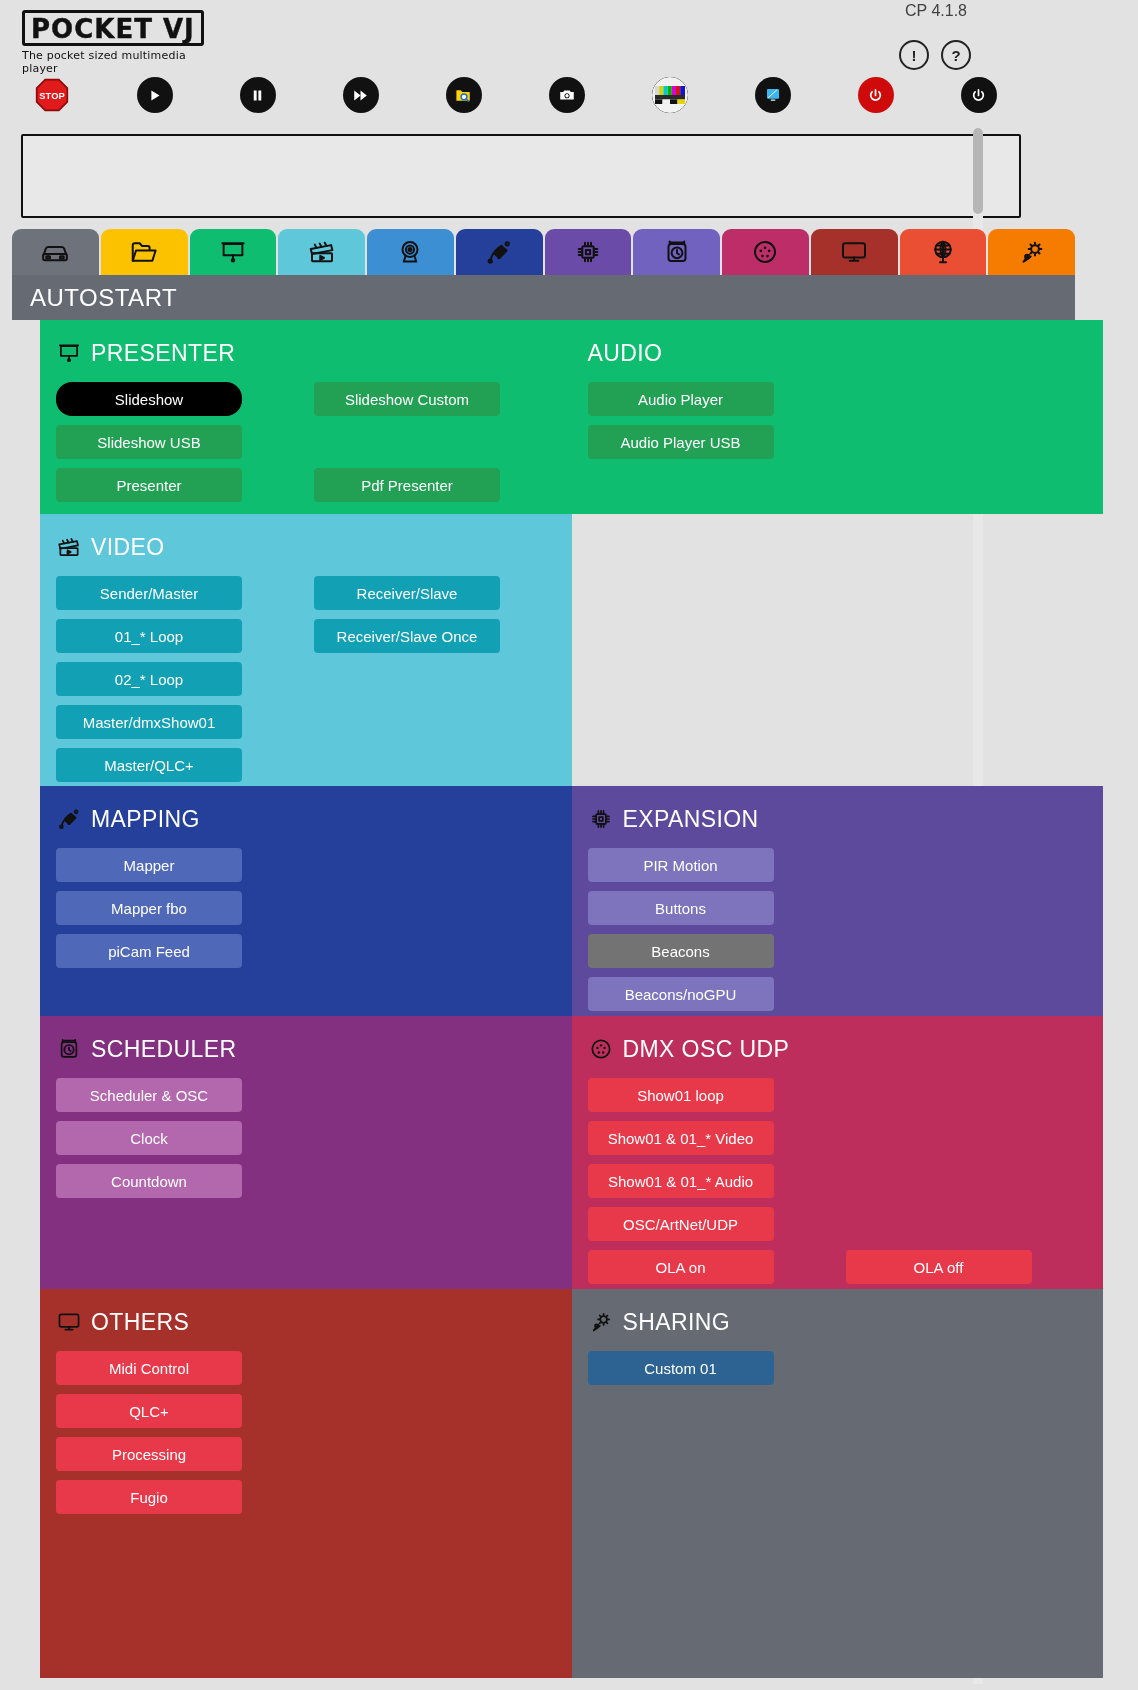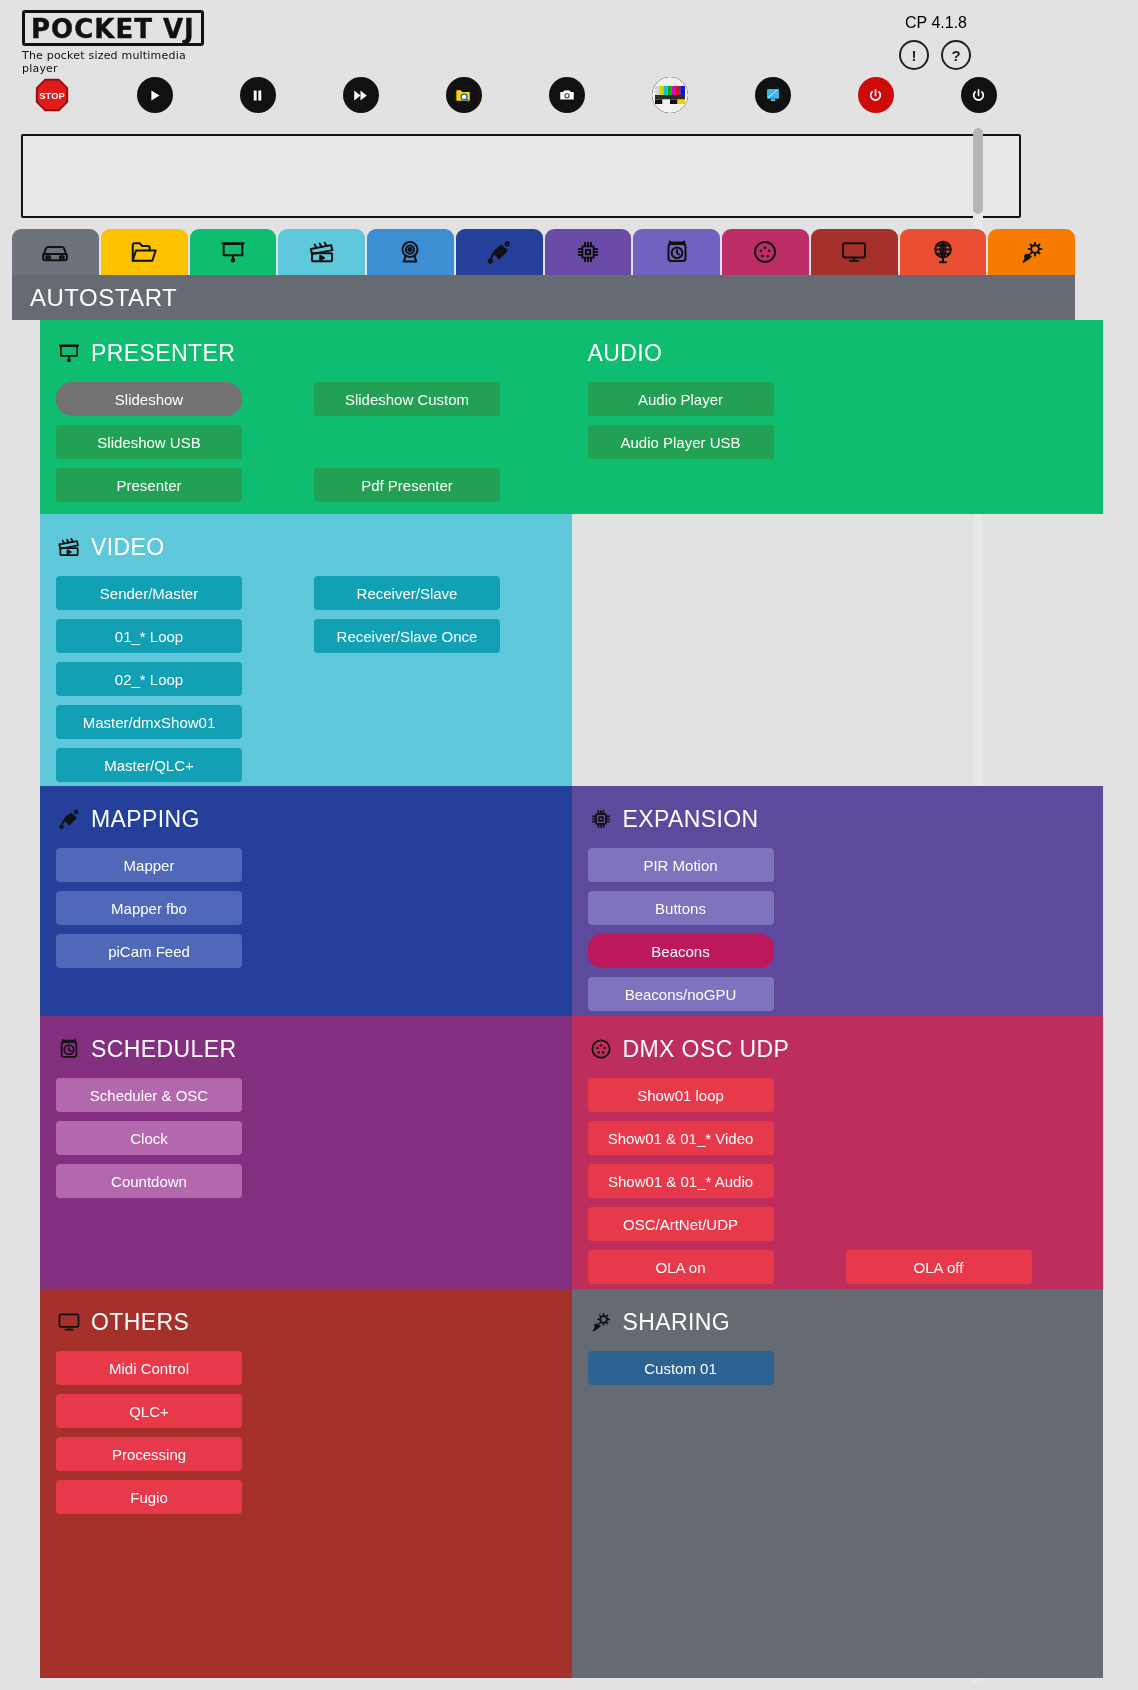--- a/index.html
+++ b/index.html
@@ -23,22 +23,22 @@
     font-family:"DejaVu Sans", sans-serif;
     font-weight:bold;font-size:26px;letter-spacing:1px;color:#111;
     line-height:26px;
     -webkit-text-stroke:0.4px #111;
   }
   .logo-sub{
     margin-top:3px;font-size:11px;color:#111;letter-spacing:0.2px;
     font-family:"DejaVu Sans", sans-serif;
   }
   .version{
-    position:absolute;right:18px;top:14px;
-    font-size:16px;color:#000000;font-family:"Liberation Sans",sans-serif;
+    position:absolute;right:18px;top:2px;
+    font-size:16px;color:#404040;font-family:"Liberation Sans",sans-serif;
   }
   .hdr-icons{position:absolute;right:14px;top:40px;display:flex;gap:12px;}
   .circ-ico{
     width:26px;height:26px;border-radius:50%;
     border:2px solid #222;color:#222;
     display:flex;align-items:center;justify-content:center;
     font-size:15px;font-weight:bold;background:transparent;
     cursor:pointer;
   }
   .transport{
@@ -373,21 +373,21 @@
                 <path d="M3.5 5h17"></path>
                 <rect x="4.5" y="5.6" width="15" height="9"></rect>
                 <path d="M12 14.6v3.1"></path>
                 <circle cx="12" cy="18.6" r="1"></circle>
               </svg>
             </span>
             <span class="sec-title">PRESENTER</span>
           </div>
           <div class="two-col">
             <div class="stack">
-              <div class="btn" style="background: #737373; border-radius: 16px;">Slideshow</div>
+              <div class="btn" style="background: #000000; border-radius: 16px;">Slideshow</div>
               <div class="btn" style="background: rgb(34, 161, 84);">Slideshow USB</div>
               <div class="btn" style="background: rgb(34, 161, 84);">Presenter</div>
             </div>
             <div class="stack">
               <div class="btn" style="background: rgb(34, 161, 84);">Slideshow Custom</div>
               <div style="width: 186px; height: 34px;"></div>
               <div class="btn" style="background: rgb(34, 161, 84);">Pdf Presenter</div>
             </div>
           </div>
         </div>
@@ -462,21 +462,21 @@
                 <rect x="10.3" y="10.3" width="3.4" height="3.4"></rect>
                 <path d="M9.6 7.4V4.6M12 7.4V4.6M14.4 7.4V4.6M9.6 16.6v2.8M12 16.6v2.8M14.4 16.6v2.8M7.4 9.6H4.6M7.4 12H4.6M7.4 14.4H4.6M16.6 9.6h2.8M16.6 12h2.8M16.6 14.4h2.8"></path>
               </svg>
             </span>
             <span class="sec-title">EXPANSION</span>
           </div>
           <div class="two-col">
             <div class="stack">
               <div class="btn" style="background: rgb(126, 115, 189);">PIR Motion</div>
               <div class="btn" style="background: rgb(126, 115, 189);">Buttons</div>
-              <div class="btn" style="background: #be185d; border-radius: 14px;">Beacons</div>
+              <div class="btn" style="background: #737373;">Beacons</div>
               <div class="btn" style="background: rgb(126, 115, 189);">Beacons/noGPU</div>
             </div>
           </div>
         </div>
       </div>
       <div class="band">
         <div class="panel panel-half" style="background: rgb(130, 48, 127); height: 273px;">
           <div class="sec-head">
             <span class="sec-ico">
               <svg viewBox="0 0 24 24" width="26" height="26" fill="none" stroke="#111" stroke-width="1.6" stroke-linecap="round" stroke-linejoin="round">

